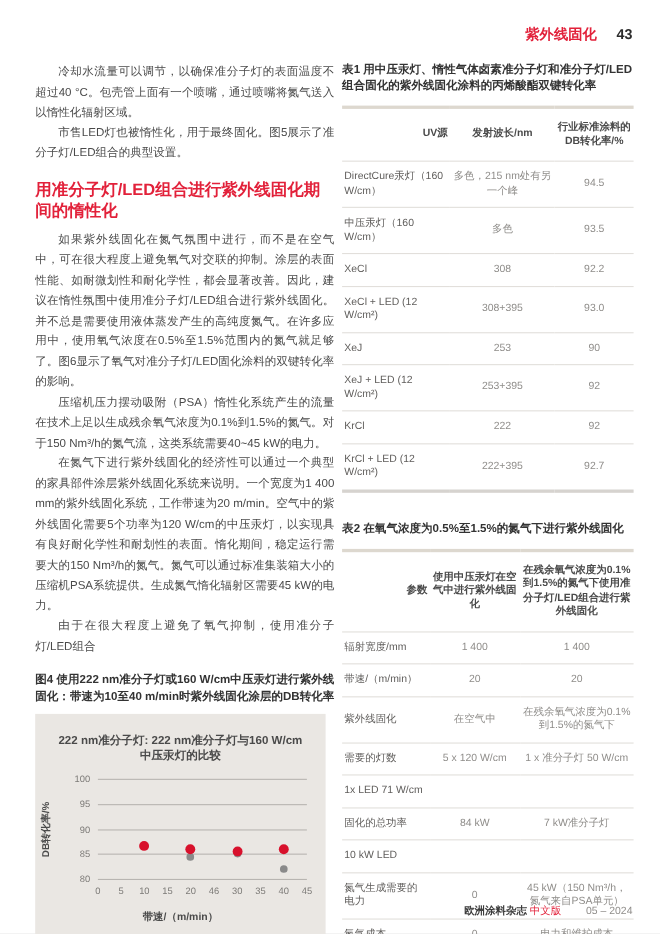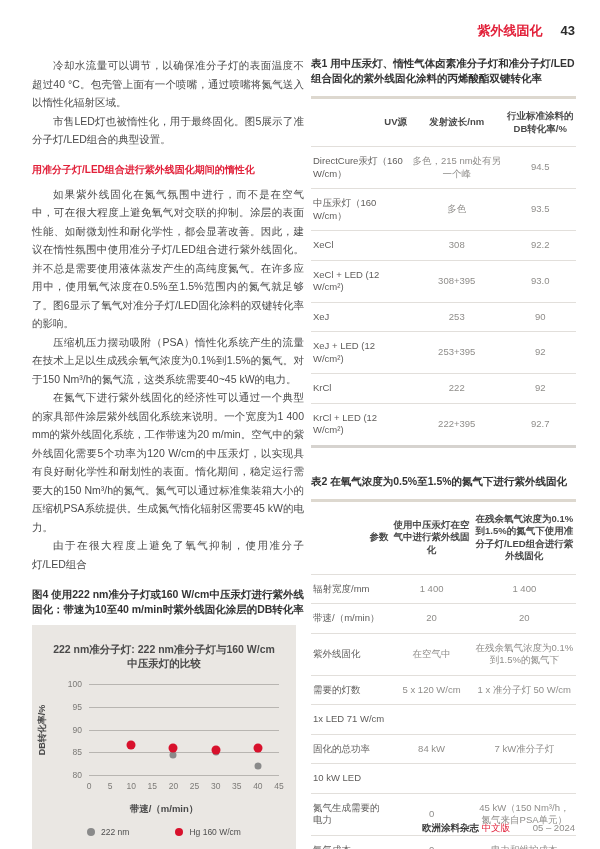--- a/index.html
+++ b/index.html
@@ -10,22 +10,22 @@
     color:#3c3c3c;overflow:hidden;
   }
   
   .hdr{position:absolute;top:22px;right:25px;font-size:13px;font-weight:bold;}
   .hdr .sec{color:#e2213a;margin-right:18px;}
   .hdr .pg{color:#2b2b2b;}
   
   .lcol{position:absolute;left:32px;top:56px;width:272px;}
   .rcol{position:absolute;left:311px;top:56px;width:265px;}
   .para{font-size:10.5px;line-height:18.5px;text-align:justify;text-indent:2em;margin:0;color:#4a4a4a;}
-  .red-head{color:#e2213a;font-weight:bold;font-size:10px;margin:14px 4px 8px 0;}
-  .fig-caption{font-weight:bold;font-size:10.5px;line-height:15px;color:#333;margin:14px 0 8px 0;}
+  .red-head{color:#e2213a;font-weight:bold;font-size:15px;margin:14px 4px 8px 0;}
+  .fig-caption{font-weight:bold;font-size:10.5px;line-height:15px;color:#333;margin:14px 0 8px 0;text-align:center;}
   
   .chart-panel{position:relative;width:264px;height:224px;background:#eae7e3;margin-top:6px;padding-top:17px;}
   .chart-title{font-size:10.5px;font-weight:bold;color:#4a4a4a;text-align:center;line-height:14px;width:228px;margin:0 auto;}
   .plot-wrap{position:relative;margin-left:57px;margin-top:14px;width:190px;height:91px;}
   .gridline{position:absolute;left:0;width:100%;height:1px;background:#b8b5b1;}
   .ytick{position:absolute;right:100%;margin-right:7px;transform:translateY(-50%);font-size:8.5px;color:#7c7a77;}
   .xtick{position:absolute;top:100%;margin-top:6px;transform:translateX(-50%);font-size:8.5px;color:#7c7a77;}
   .dot{position:absolute;border-radius:50%;transform:translate(-50%,-50%);}
   .ylab{position:absolute;left:-47px;top:50%;transform:translate(-50%,-50%) rotate(-90deg);
         font-size:9px;font-weight:bold;color:#4a4a4a;white-space:nowrap;}
@@ -92,21 +92,21 @@
           <div class="ytick" style="top: 50%;">90</div>
           <div class="gridline" style="top: 25%;"></div>
           <div class="ytick" style="top: 25%;">95</div>
           <div class="gridline" style="top: 0%;"></div>
           <div class="ytick" style="top: 0%;">100</div>
           <div class="xtick" style="left: 0%;">0</div>
           <div class="xtick" style="left: 11.1111%;">5</div>
           <div class="xtick" style="left: 22.2222%;">10</div>
           <div class="xtick" style="left: 33.3333%;">15</div>
           <div class="xtick" style="left: 44.4444%;">20</div>
-          <div class="xtick" style="left: 55.5556%;">25</div>
+          <div class="xtick" style="left: 55.5556%;">46</div>
           <div class="xtick" style="left: 66.6667%;">30</div>
           <div class="xtick" style="left: 77.7778%;">35</div>
           <div class="xtick" style="left: 88.8889%;">40</div>
           <div class="xtick" style="left: 100%;">45</div>
           <div class="dot" style="left: 44.4444%; top: 77.5%; height: 7px; width: 7px; background: rgb(138, 138, 138);"></div>
           <div class="dot" style="left: 66.6667%; top: 75%; height: 7px; width: 7px; background: rgb(138, 138, 138);"></div>
           <div class="dot" style="left: 88.8889%; top: 90%; height: 7px; width: 7px; background: rgb(138, 138, 138);"></div>
           <div class="dot" style="left: 22.2222%; top: 67.5%; height: 9px; width: 9px; background: rgb(216, 17, 44);"></div>
           <div class="dot" style="left: 44.4444%; top: 70%; height: 9px; width: 9px; background: rgb(216, 17, 44);"></div>
           <div class="dot" style="left: 66.6667%; top: 72.5%; height: 9px; width: 9px; background: rgb(216, 17, 44);"></div>

